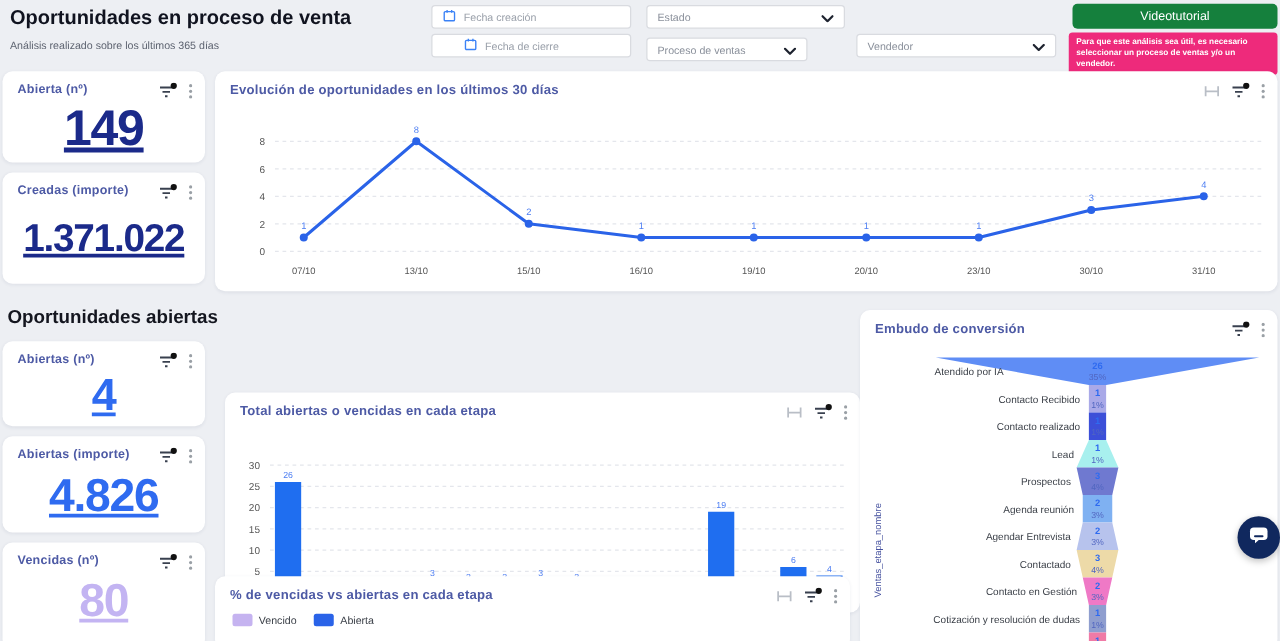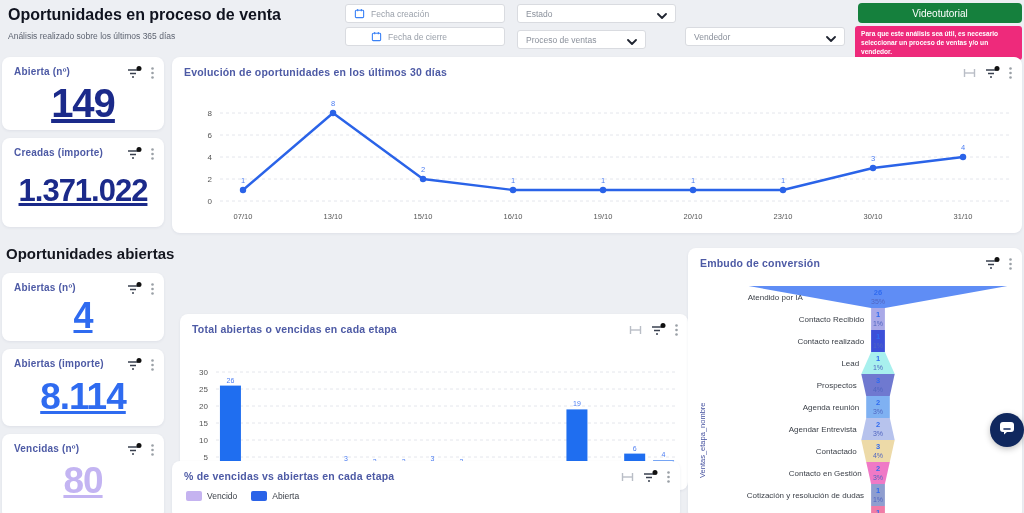--- a/index.html
+++ b/index.html
@@ -255,21 +255,21 @@
           </span>
         <span>
             <svg width="3" height="12" viewBox="0 0 3 12">
               <circle cx="1.5" cy="1.5" r="1.3" fill="#9aa0a6"></circle>
               <circle cx="1.5" cy="6" r="1.3" fill="#9aa0a6"></circle>
               <circle cx="1.5" cy="10.5" r="1.3" fill="#9aa0a6"></circle>
             </svg>
           </span>
       </span>
     </div>
-    <div class="kpi-value" style="font-size: 37px; margin-top: 5px; color: rgb(47, 107, 240);">8.114</div>
+    <div class="kpi-value" style="font-size: 37px; margin-top: 5px; color: rgb(47, 107, 240);">4.826</div>
   </div>
 
   <div class="card" style="left:2px; top:434px; width:162px; height:85px;">
     <div class="card-head">
       <span class="card-label">Vencidas (nº)</span>
       <span class="icons">
         <span>
             <svg width="15" height="13" viewBox="0 0 15 13">
               <line x1="1" y1="4" x2="11" y2="4" stroke="#39404f" stroke-width="1.5"></line>
               <line x1="3" y1="7.5" x2="9" y2="7.5" stroke="#39404f" stroke-width="1.5"></line>

